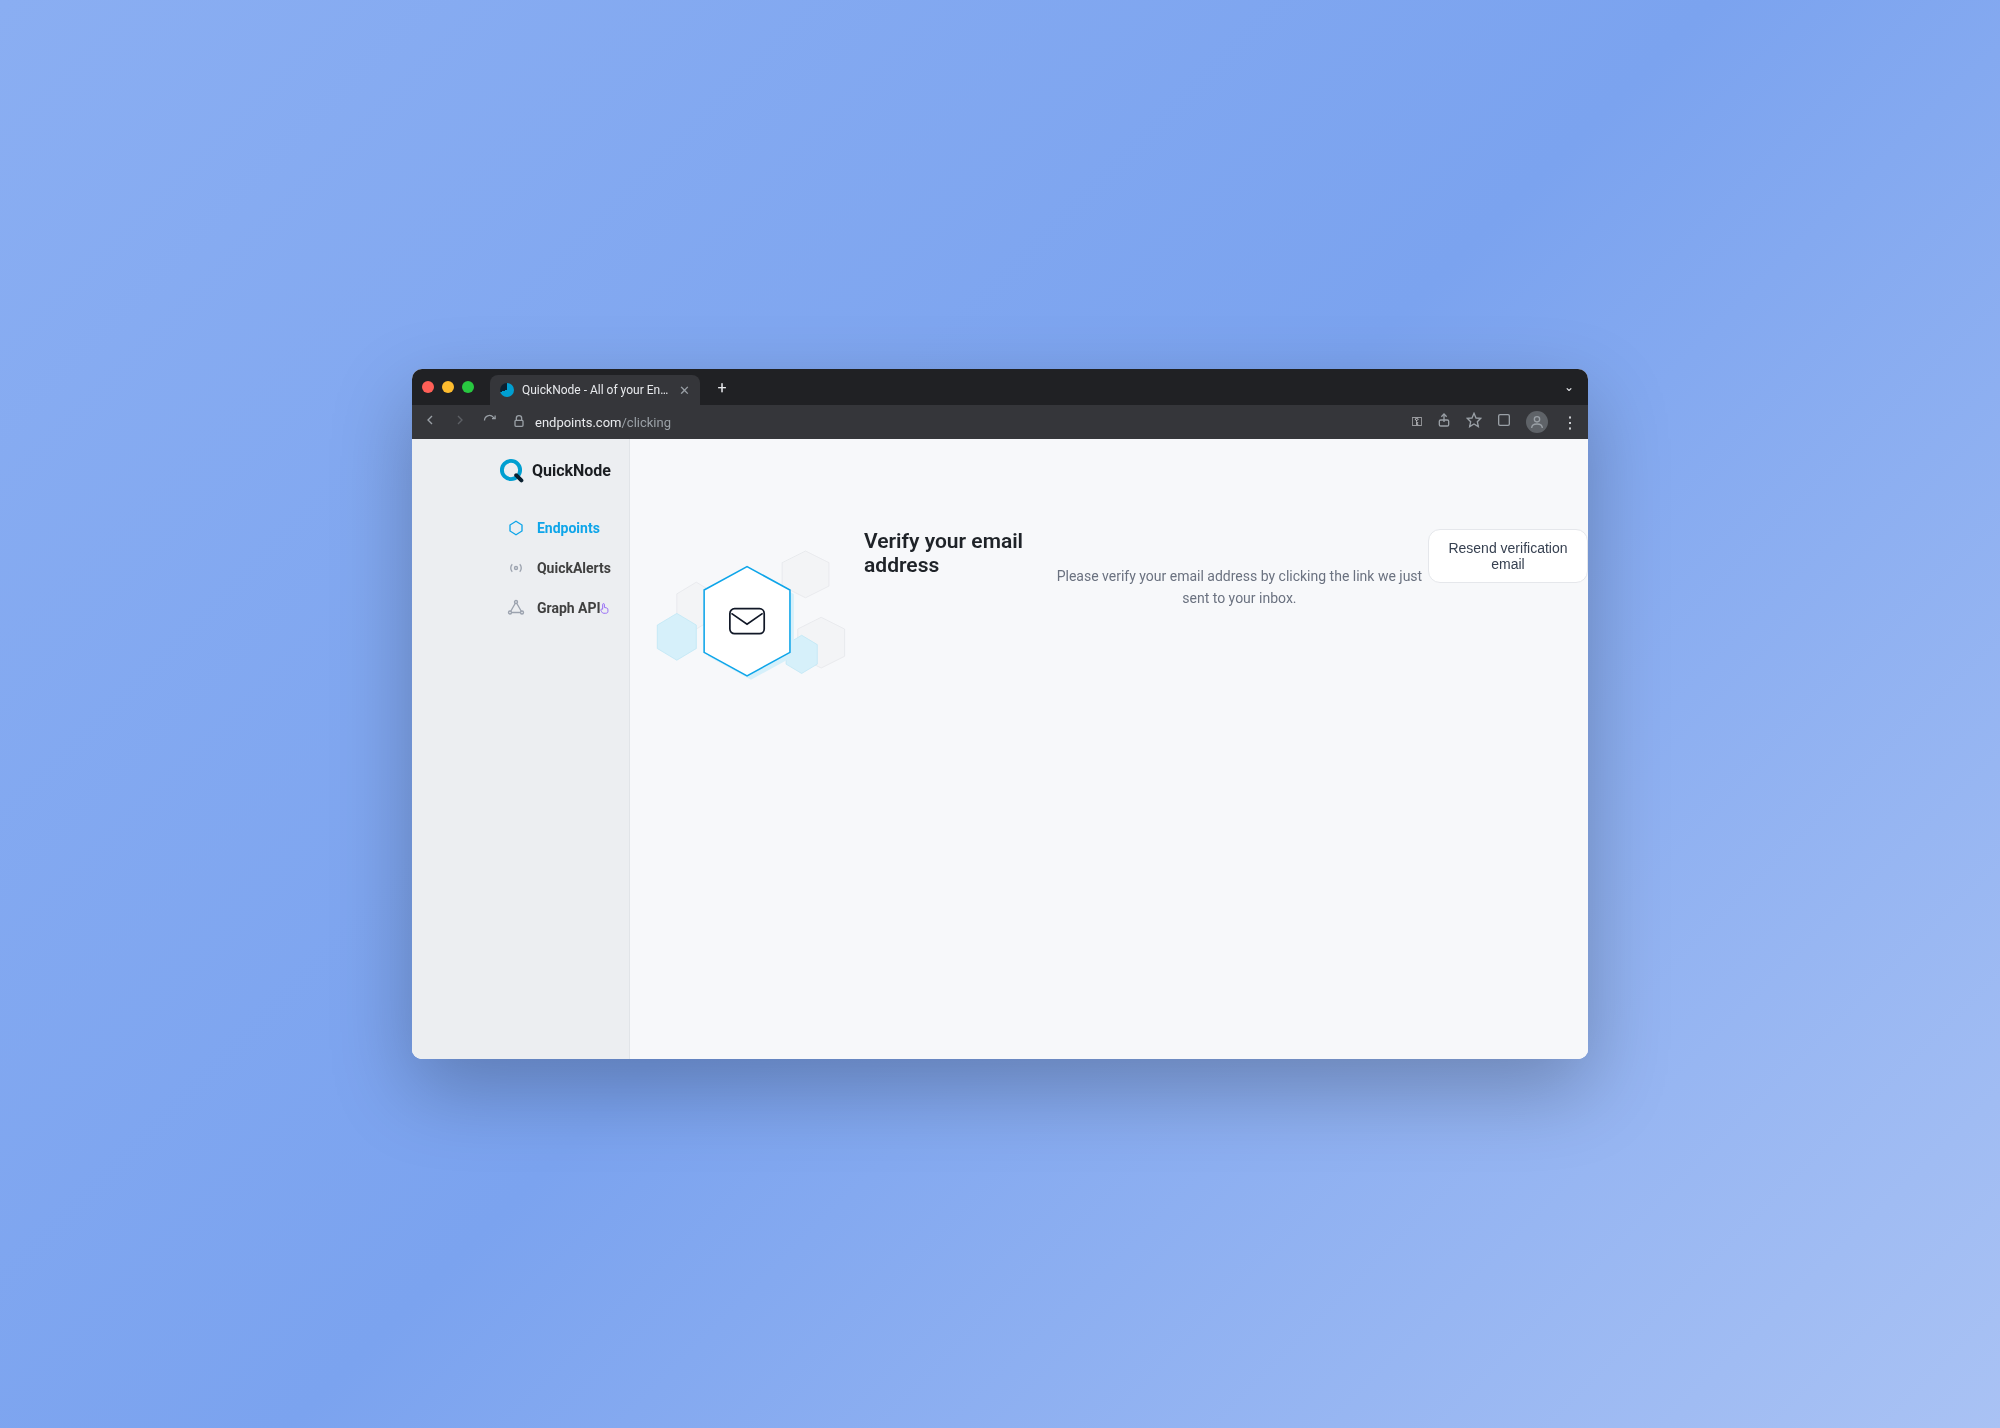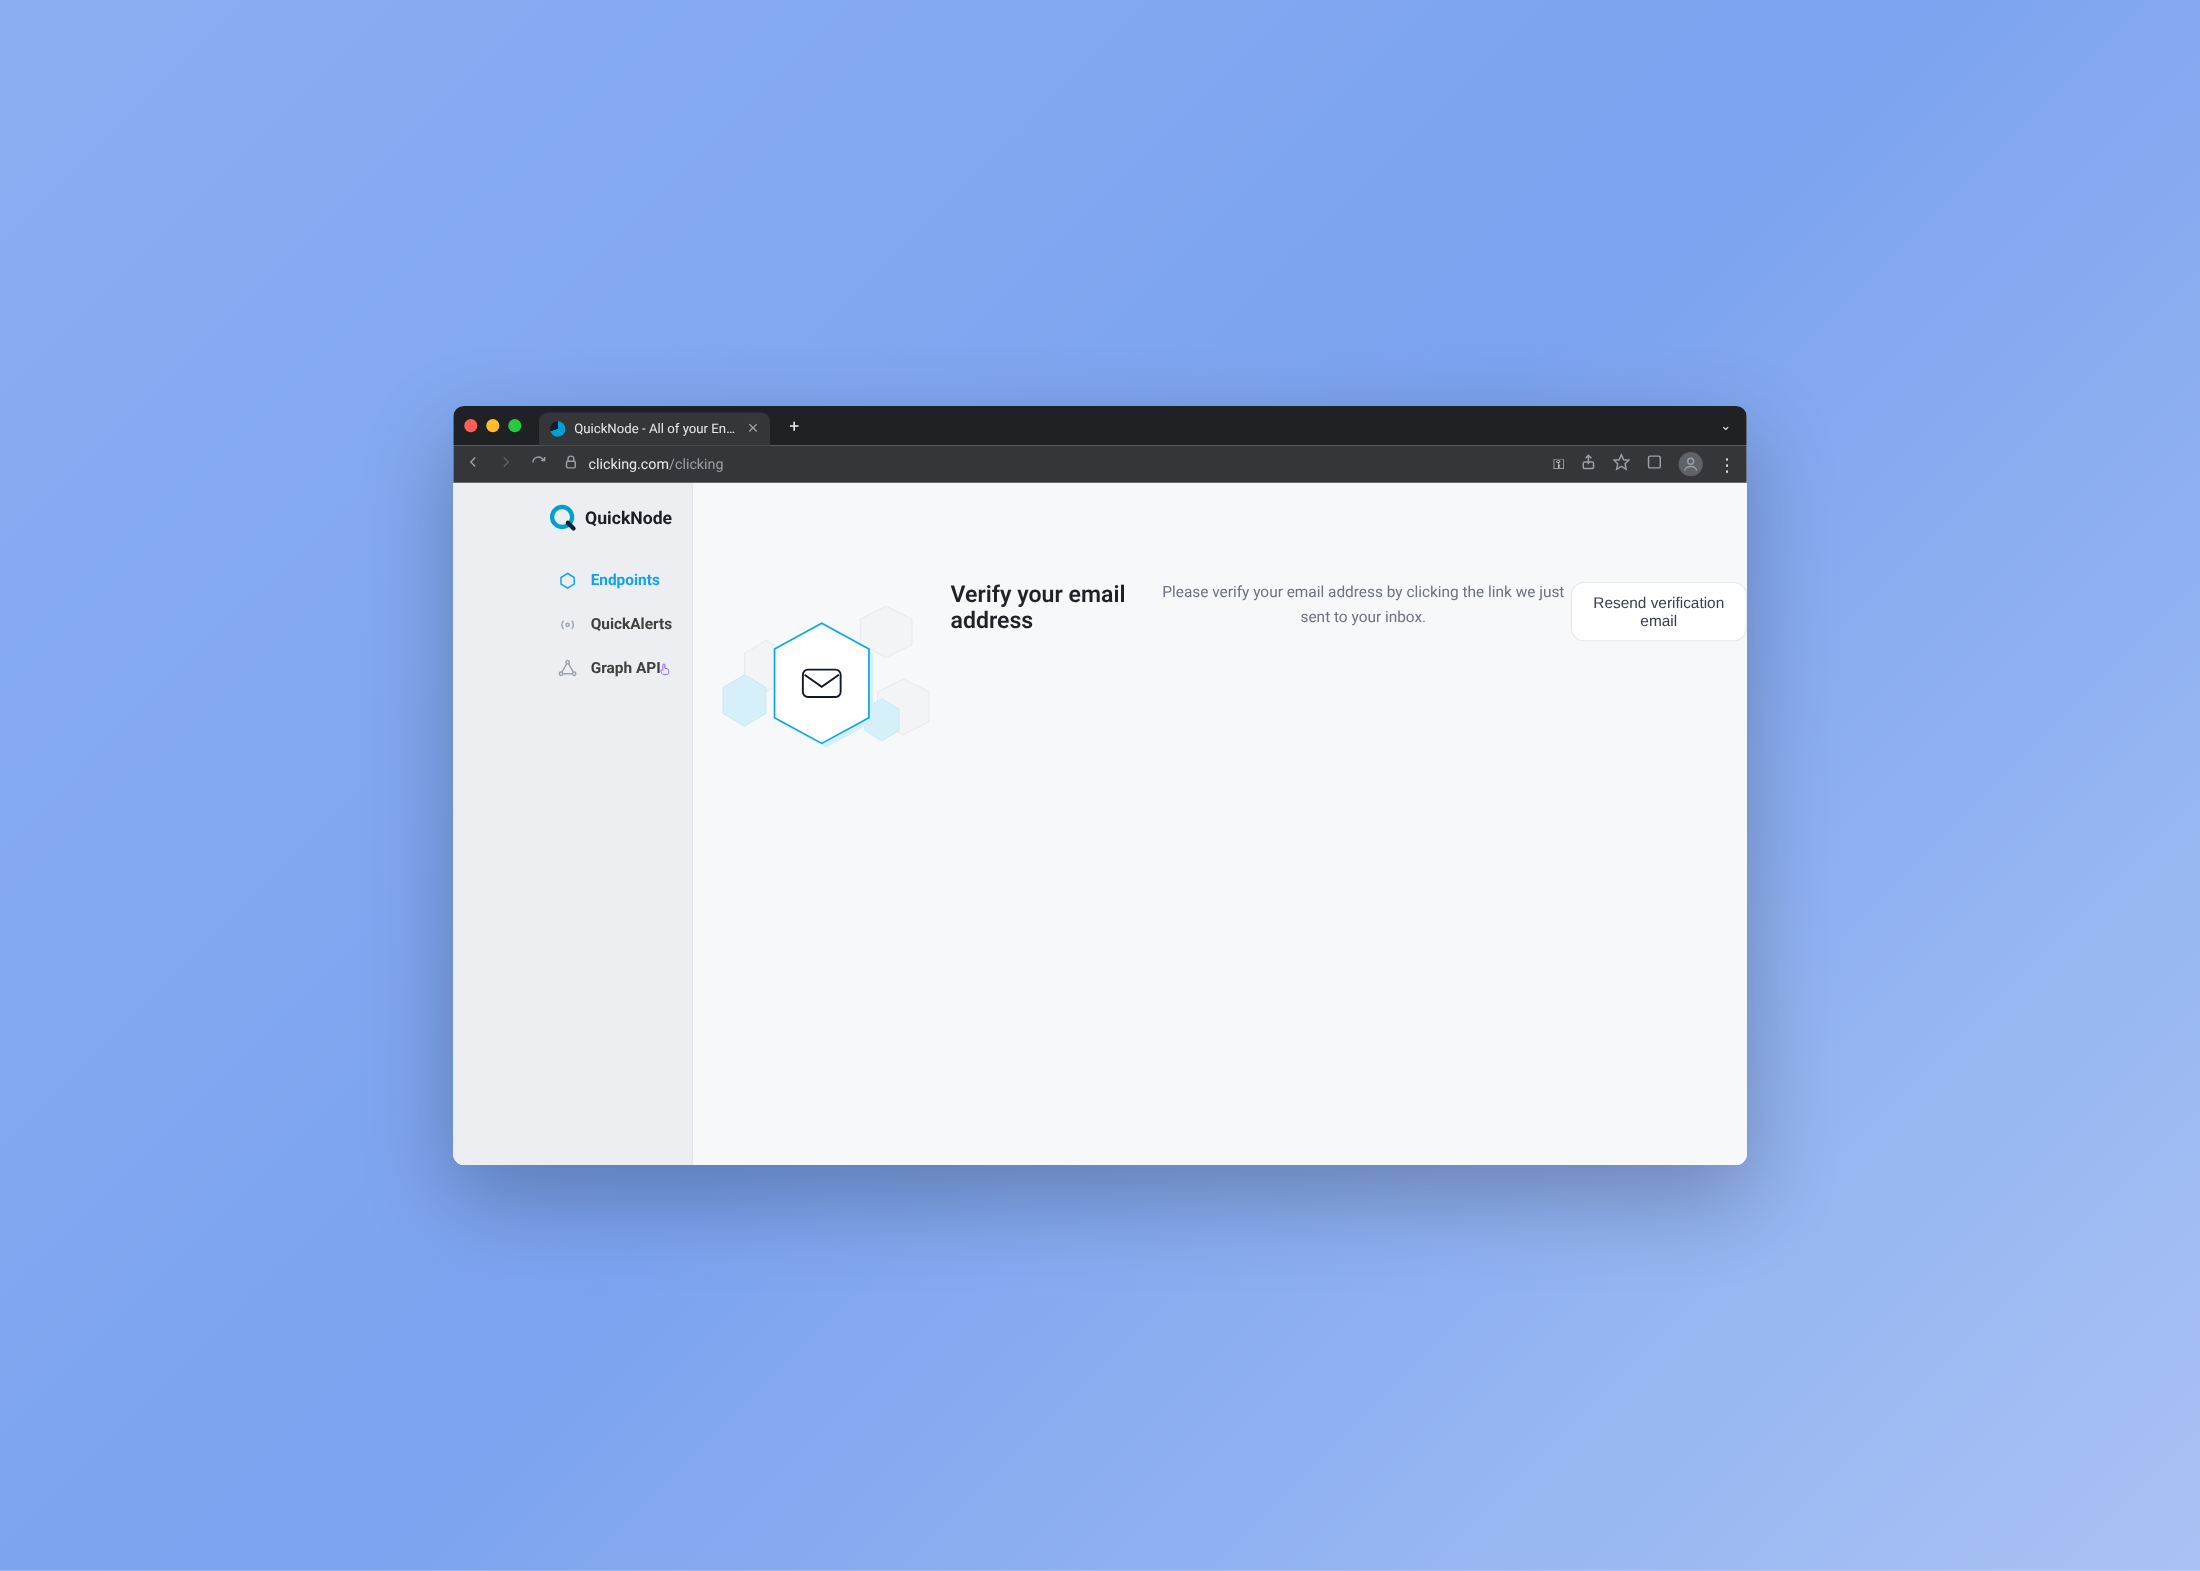--- a/index.html
+++ b/index.html
@@ -163,20 +163,21 @@
   color: #1f2328;
   margin-bottom: 18px;
 }
 .subtext {
   font-size: 14px;
   color: #6b7280;
   text-align: center;
   max-width: 420px;
   line-height: 1.55;
   margin-bottom: 40px;
+  margin-top: 37px;
 }
 .resend-btn {
   background: #fff;
   border: 1px solid #e5e7eb;
   border-radius: 12px;
   padding: 10px 18px;
   font-size: 14px;
   font-weight: 500;
   color: #374151;
   cursor: pointer;
@@ -213,21 +214,21 @@
       <span class="reload"><svg viewBox="0 0 24 24">
             <path d="M4 12a8 8 0 0 1 14-5.3L21 9"></path>
             <polyline points="21 4 21 9 16 9"></polyline>
           </svg></span>
     </div>
     <div class="addr">
       <span class="lock"><svg viewBox="0 0 24 24" width="13" height="13" fill="#9aa0a6">
             <rect x="6" y="11" width="12" height="9" rx="1.5"></rect>
             <path d="M8 11V8a4 4 0 0 1 8 0v3" fill="none" stroke="#9aa0a6" stroke-width="2"></path>
           </svg></span>
-      <span><span class="domain">clicking.com</span><span class="path">/clicking</span></span>
+      <span><span class="domain">endpoints.com</span><span class="path">/clicking</span></span>
     </div>
     <div class="right-icons">
       <span class="key-icon">⚿</span>
       <span><svg viewBox="0 0 24 24" width="15" height="15" stroke="#e8eaed" fill="none" stroke-width="1.8">
             <path d="M12 3v12"></path>
             <polyline points="8 7 12 3 16 7"></polyline>
             <rect x="5" y="12" width="14" height="9" rx="2"></rect>
           </svg></span>
       <span><svg viewBox="0 0 24 24" width="16" height="16" stroke="#e8eaed" fill="none" stroke-width="1.8">
             <polygon points="12 2 15 9 22 9.5 17 14.5 18.5 22 12 18 5.5 22 7 14.5 2 9.5 9 9"></polygon>

